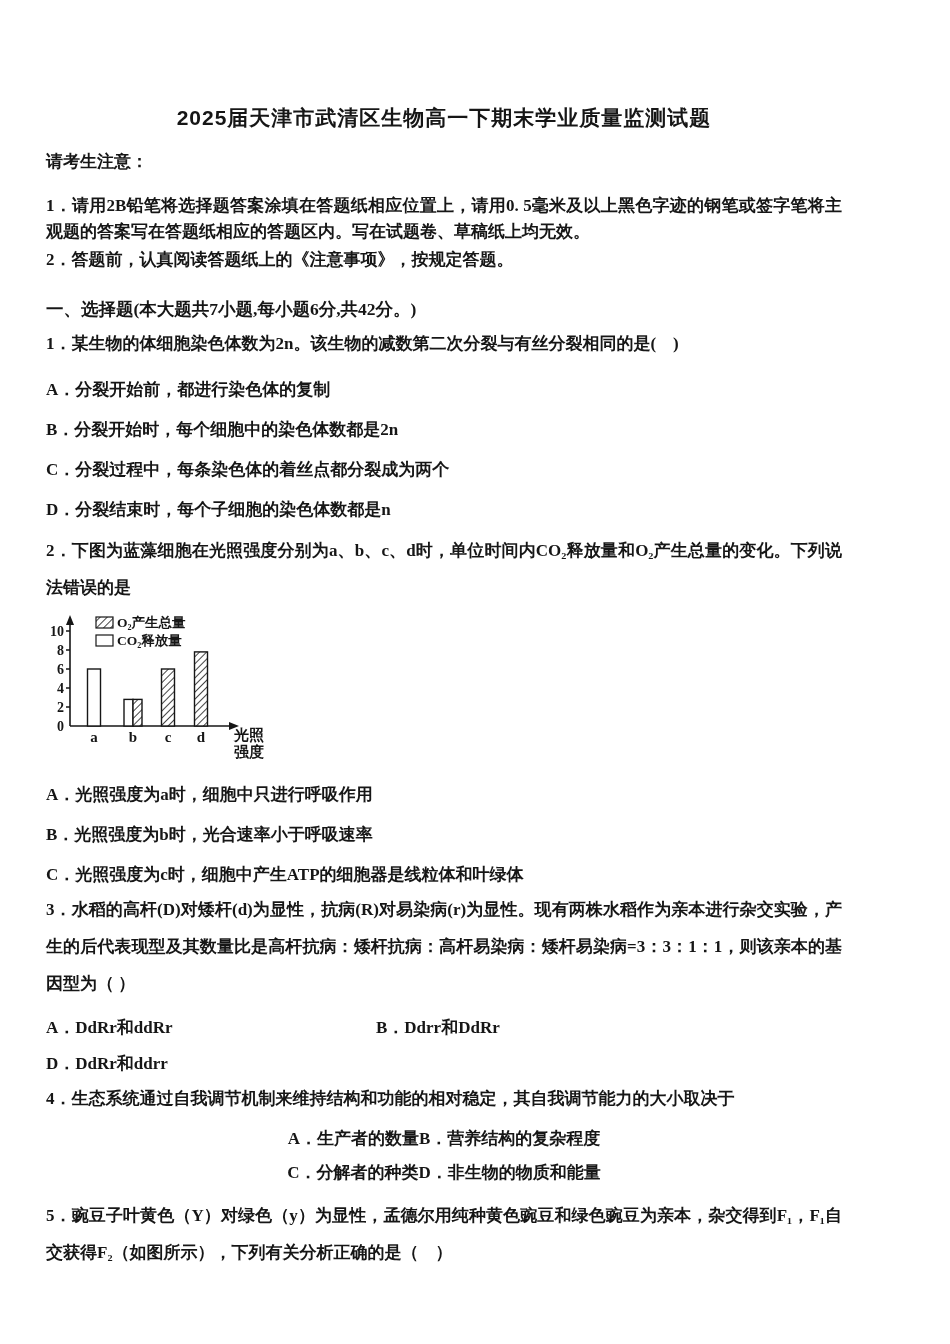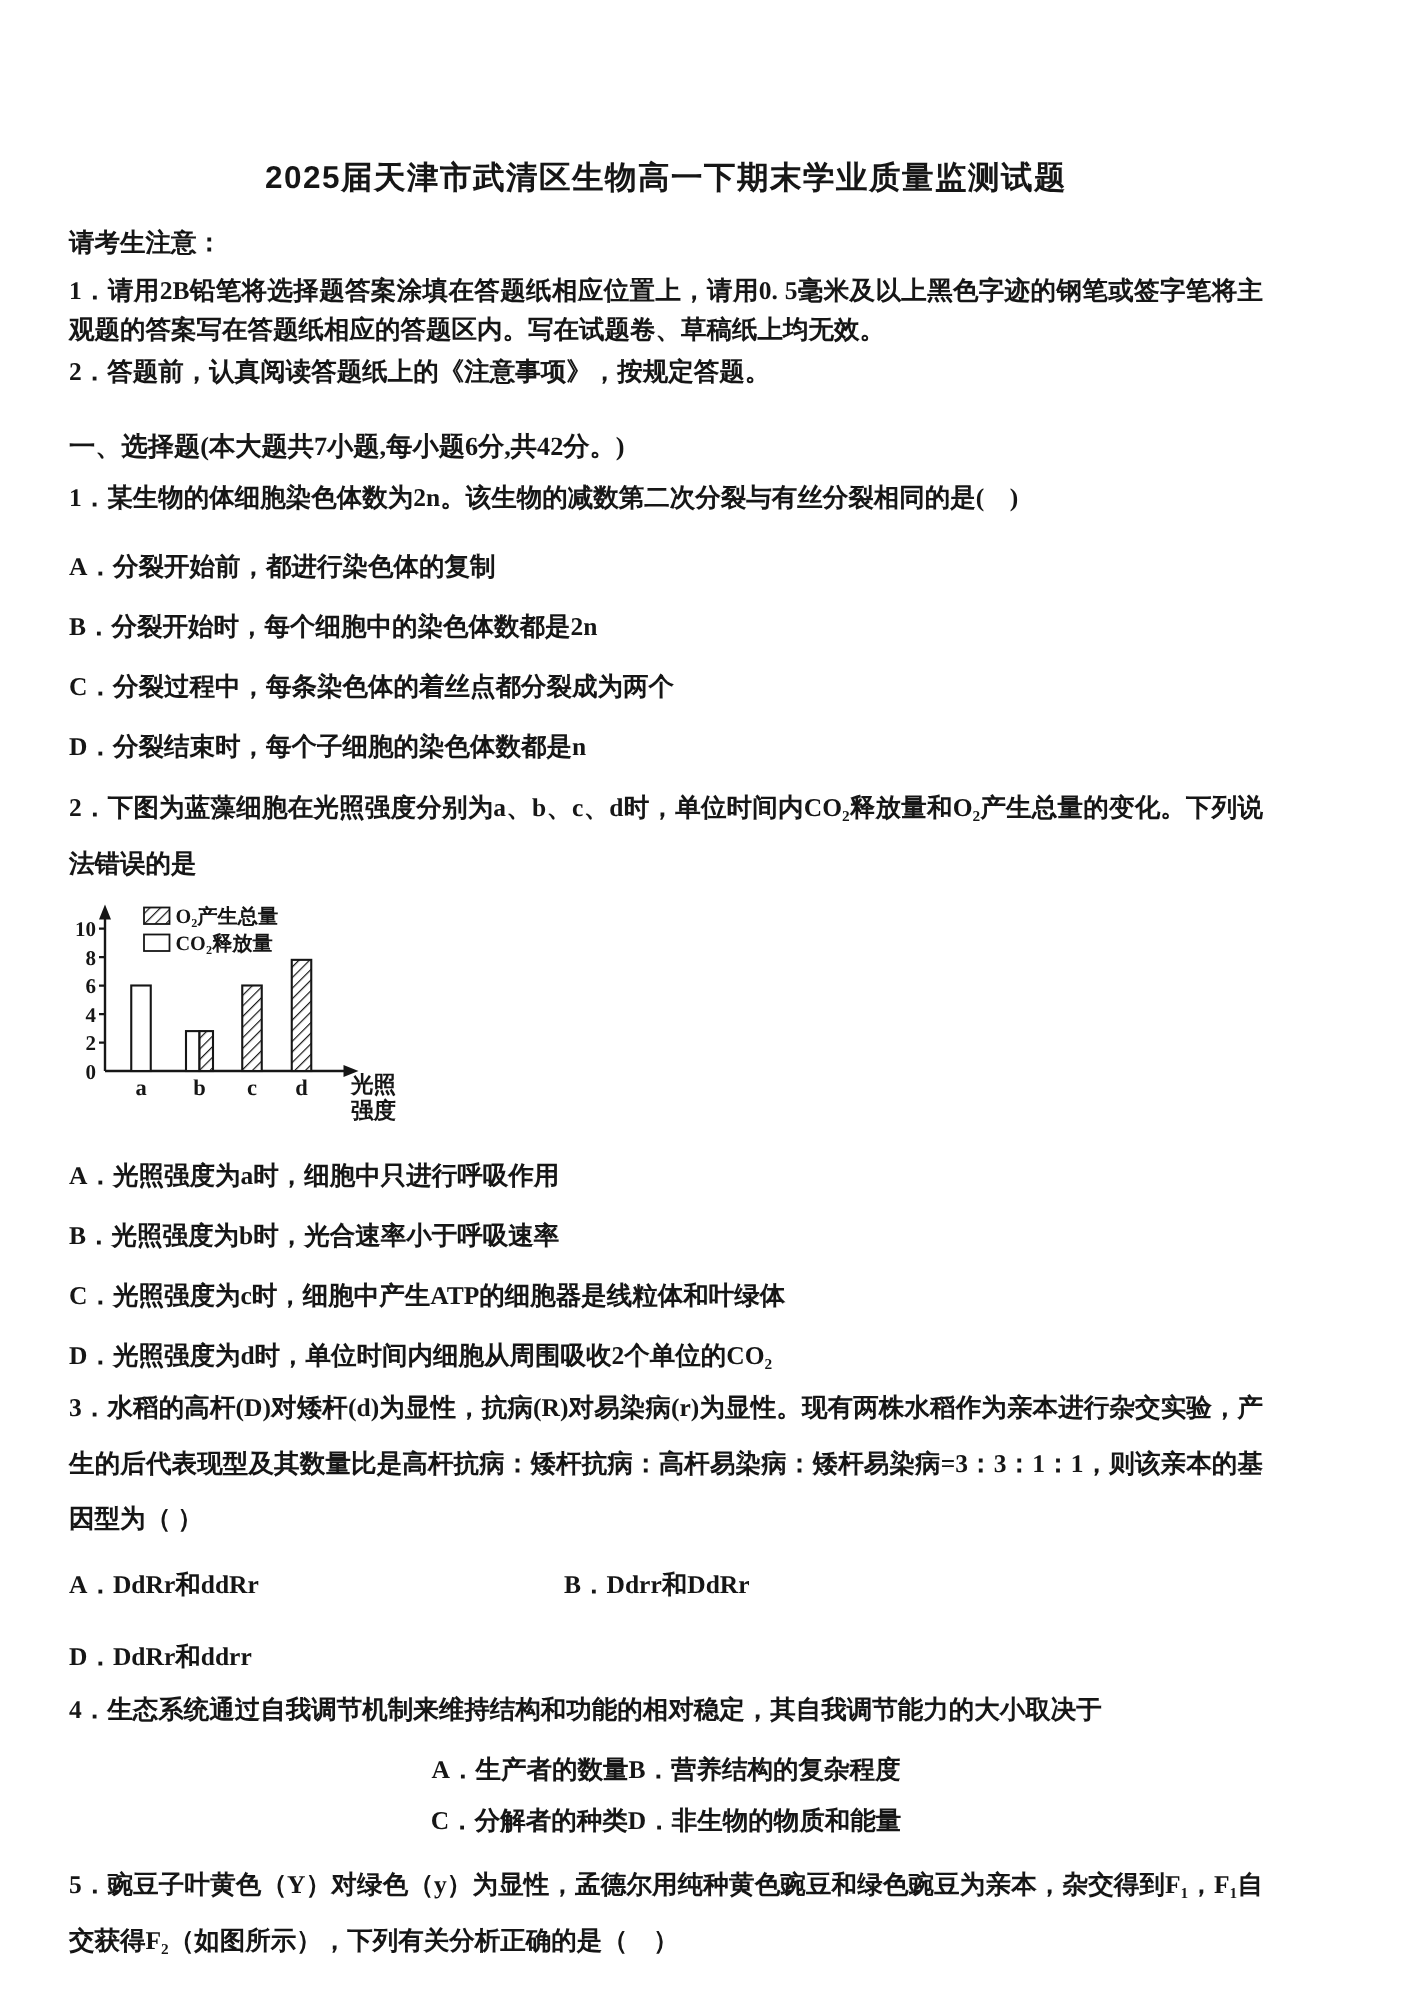--- a/index.html
+++ b/index.html
@@ -2,25 +2,25 @@
 <html><head>
 <meta charset="utf-8">
 <style>
   html,body{margin:0;padding:0;background:#ffffff;}
   body{font-family:"Liberation Serif","DejaVu Serif",serif;color:#161616;}
   .page{position:relative;width:890px;height:1344px;background:#fff;box-sizing:border-box;
         padding:104px 48px 0 46px;overflow:hidden;}
   .title{font-family:"Liberation Sans","DejaVu Sans",sans-serif;font-weight:bold;
          font-size:21px;text-align:center;margin:0;letter-spacing:1px;}
   .notice-head{font-size:17px;font-weight:bold;margin-top:18px;}
-  .notice-item{font-size:17px;font-weight:600;line-height:26px;margin-top:8px;text-align:justify;}
+  .notice-item{font-size:17px;font-weight:600;line-height:26px;margin-top:20px;text-align:justify;}
   .section-head{font-size:17.5px;font-weight:bold;margin-top:24px;}
   .stem{font-size:17px;font-weight:600;line-height:37px;margin-top:4px;text-align:justify;}
   .option{font-size:17px;font-weight:600;line-height:24px;margin-top:16px;}
-  .opt-grid{display:grid;grid-template-columns:330px 1fr;row-gap:24px;
+  .opt-grid{display:grid;grid-template-columns:330px 1fr;row-gap:12px;
             font-size:17px;font-weight:600;line-height:24px;margin-top:14px;}
   .opt-pair{font-size:17px;font-weight:600;line-height:24px;margin-top:10px;text-align:center;}
   .chart-wrap{margin-top:6px;margin-left:2px;}
   svg text{font-family:"Liberation Serif","DejaVu Serif",serif;fill:#161616;}
   svg .tick{font-size:14px;font-weight:bold;}
   svg .cat{font-size:15px;font-weight:bold;}
   svg .legend{font-size:13.5px;font-weight:bold;}
   svg .axlab{font-size:15px;font-weight:bold;}
 </style>
 </head>
@@ -81,21 +81,20 @@
         <rect x="48" y="23" width="17" height="11" fill="#ffffff" stroke="#161616" stroke-width="1.2"></rect>
         <text x="69" y="33" class="legend">CO₂释放量</text>
         <text x="186" y="128" class="axlab">光照</text>
         <text x="186" y="145" class="axlab">强度</text>
       </svg>
   </div>
 
   <div class="option" style="margin-top:12px;">A．光照强度为a时，细胞中只进行呼吸作用</div>
   <div class="option">B．光照强度为b时，光合速率小于呼吸速率</div>
   <div class="option">C．光照强度为c时，细胞中产生ATP的细胞器是线粒体和叶绿体</div>
-  <div class="option">D．光照强度为d时，单位时间内细胞从周围吸收2个单位的CO₂</div>
 
   <div class="stem">3．水稻的高杆(D)对矮杆(d)为显性，抗病(R)对易染病(r)为显性。现有两株水稻作为亲本进行杂交实验，产生的后代表现型及其数量比是高杆抗病：矮杆抗病：高杆易染病：矮杆易染病=3：3：1：1，则该亲本的基因型为（ ）</div>
   <div class="opt-grid">
     <span>A．DdRr和ddRr</span>
     <span>B．Ddrr和DdRr</span>
     <span>D．DdRr和ddrr</span>
   </div>
 
   <div class="stem">4．生态系统通过自我调节机制来维持结构和功能的相对稳定，其自我调节能力的大小取决于</div>
   <div class="opt-pair">

